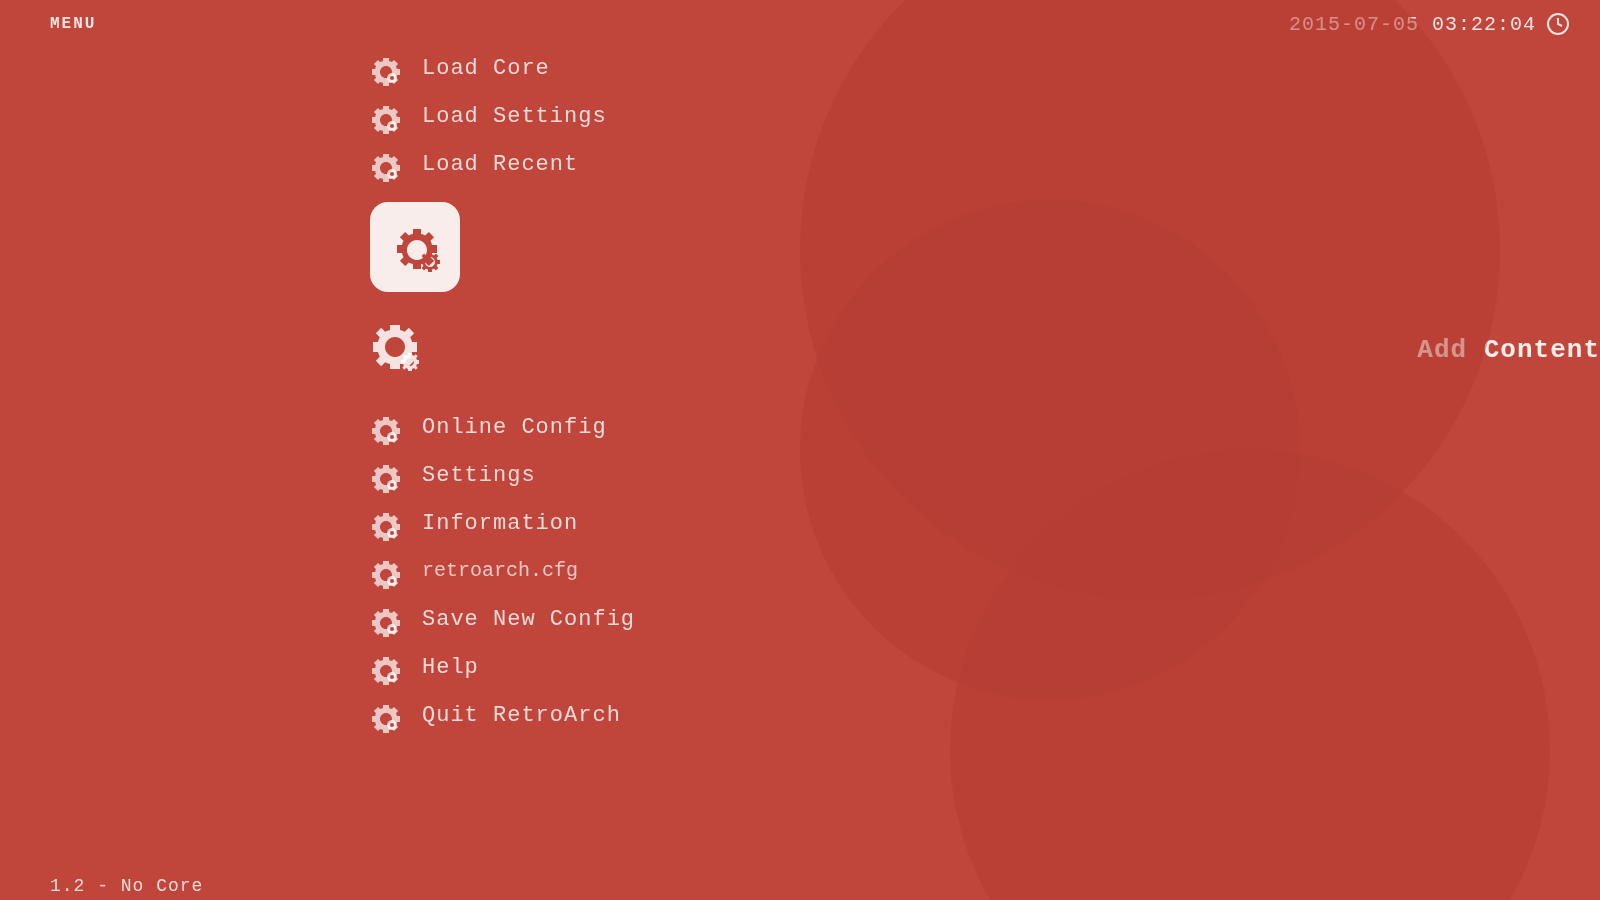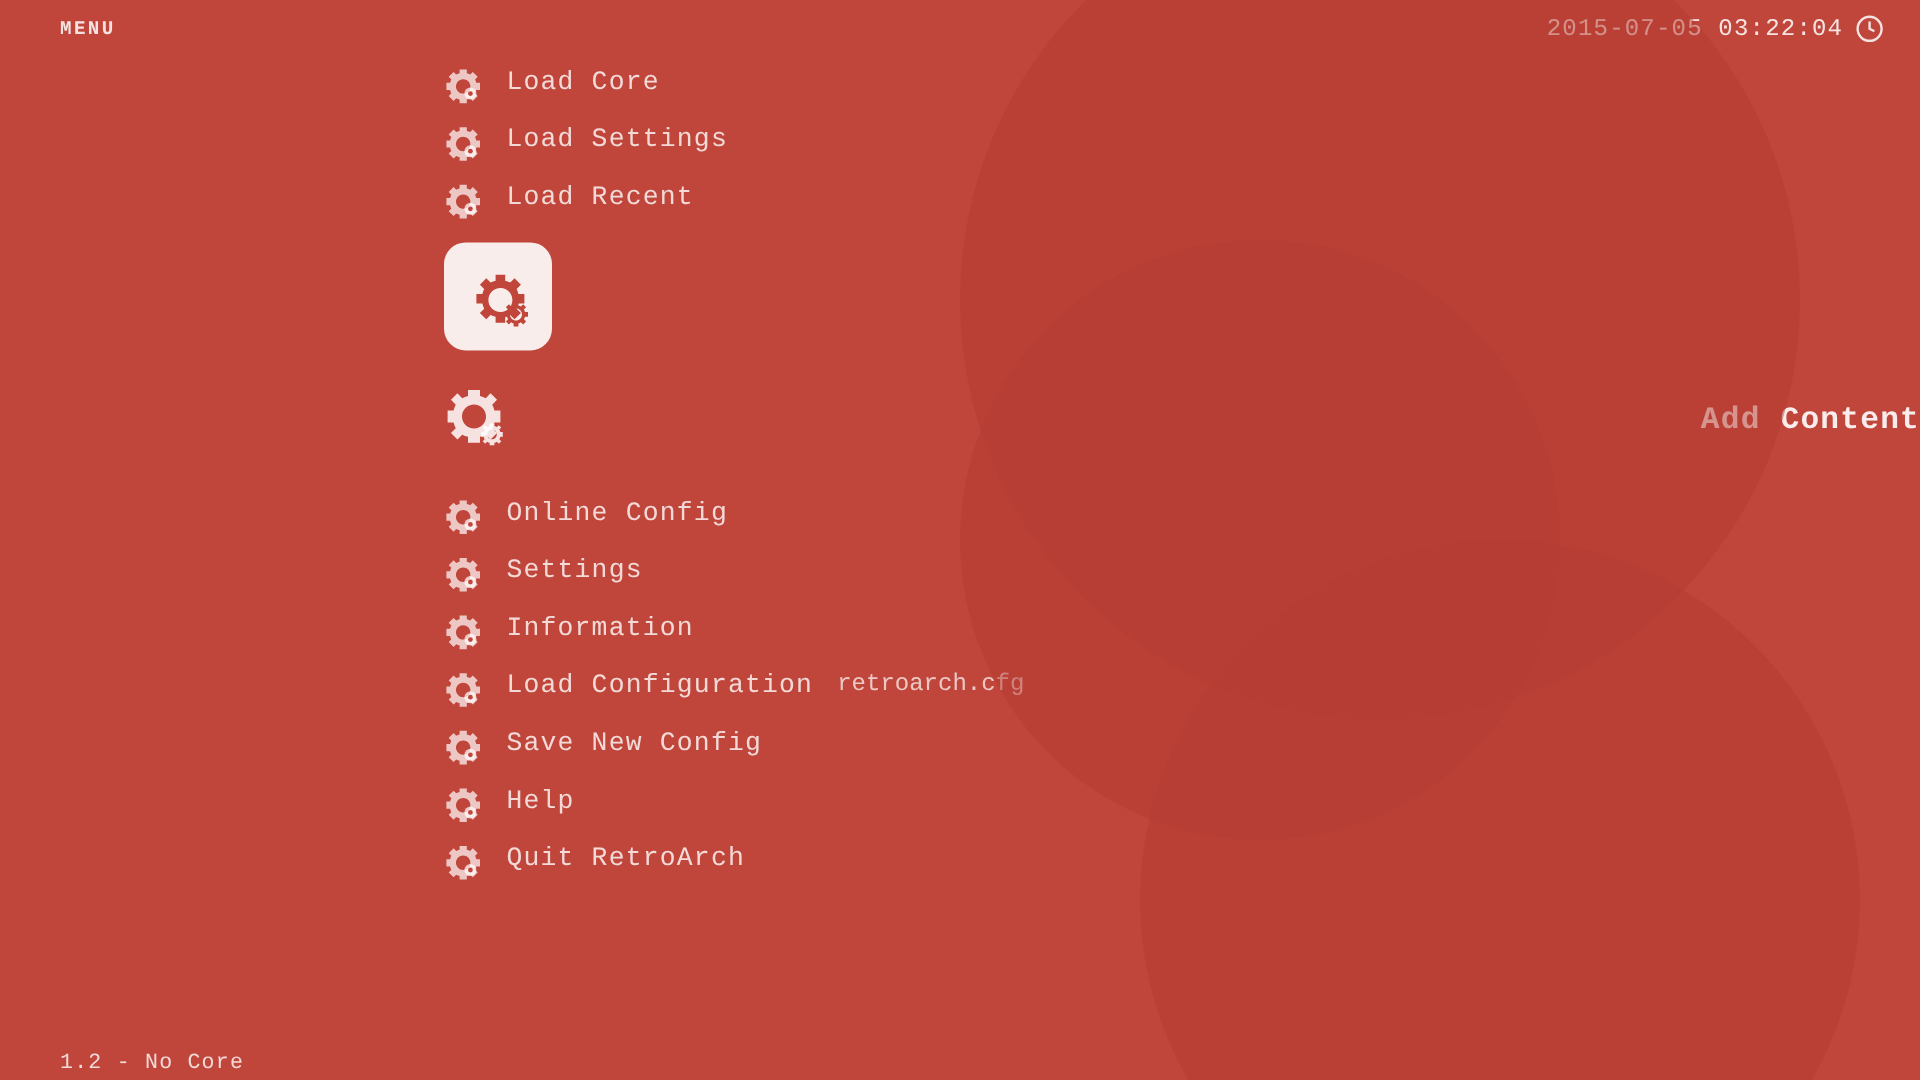--- a/index.html
+++ b/index.html
@@ -281,21 +281,20 @@
         <circle cx="22" cy="22" r="2" fill="#c0453a"></circle>
       </svg>
       <span class="menu-item-text">Information</span>
     </div>
     <div class="menu-item">
       <svg class="gear-icon" viewBox="0 0 32 32" fill="rgba(255,255,255,0.7)">
         <path d="M13,2 L13,5.1 C12,5.3 11.1,5.6 10.2,6.1 L8,3.9 L3.9,8 L6.1,10.2 C5.6,11.1 5.3,12 5.1,13 L2,13 L2,19 L5.1,19 C5.3,20 5.6,20.9 6.1,21.8 L3.9,24 L8,28.1 L10.2,25.9 C11.1,26.4 12,26.7 13,26.9 L13,30 L19,30 L19,26.9 C20,26.7 20.9,26.4 21.8,25.9 L24,28.1 L28.1,24 L25.9,21.8 C26.4,20.9 26.7,20 26.9,19 L30,19 L30,13 L26.9,13 C26.7,12 26.4,11.1 25.9,10.2 L28.1,8 L24,3.9 L21.8,6.1 C20.9,5.6 20,5.3 19,5.1 L19,2 Z M16,10 C19.3,10 22,12.7 22,16 C22,19.3 19.3,22 16,22 C12.7,22 10,19.3 10,16 C10,12.7 12.7,10 16,10 Z"></path>
         <circle cx="22" cy="22" r="5" fill="rgba(255,255,255,0.7)"></circle>
         <circle cx="22" cy="22" r="2" fill="#c0453a"></circle>
       </svg>
-      <span class="menu-item-text">Load Configuration</span>
       <span class="menu-item-value">retroarch.cfg</span>
     </div>
     <div class="menu-item">
       <svg class="gear-icon" viewBox="0 0 32 32" fill="rgba(255,255,255,0.7)">
         <path d="M13,2 L13,5.1 C12,5.3 11.1,5.6 10.2,6.1 L8,3.9 L3.9,8 L6.1,10.2 C5.6,11.1 5.3,12 5.1,13 L2,13 L2,19 L5.1,19 C5.3,20 5.6,20.9 6.1,21.8 L3.9,24 L8,28.1 L10.2,25.9 C11.1,26.4 12,26.7 13,26.9 L13,30 L19,30 L19,26.9 C20,26.7 20.9,26.4 21.8,25.9 L24,28.1 L28.1,24 L25.9,21.8 C26.4,20.9 26.7,20 26.9,19 L30,19 L30,13 L26.9,13 C26.7,12 26.4,11.1 25.9,10.2 L28.1,8 L24,3.9 L21.8,6.1 C20.9,5.6 20,5.3 19,5.1 L19,2 Z M16,10 C19.3,10 22,12.7 22,16 C22,19.3 19.3,22 16,22 C12.7,22 10,19.3 10,16 C10,12.7 12.7,10 16,10 Z"></path>
         <circle cx="22" cy="22" r="5" fill="rgba(255,255,255,0.7)"></circle>
         <circle cx="22" cy="22" r="2" fill="#c0453a"></circle>
       </svg>
       <span class="menu-item-text">Save New Config</span>
     </div>

